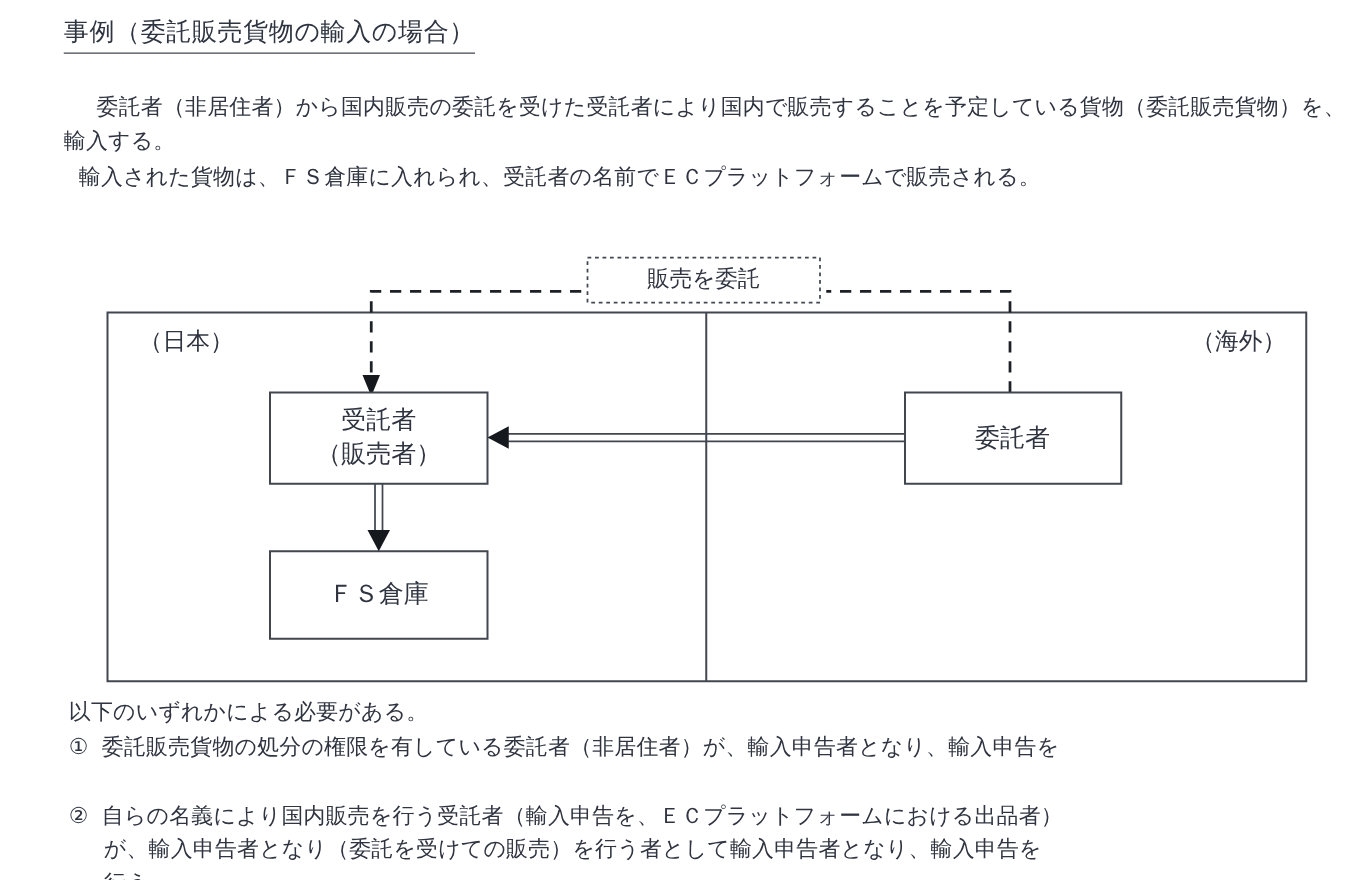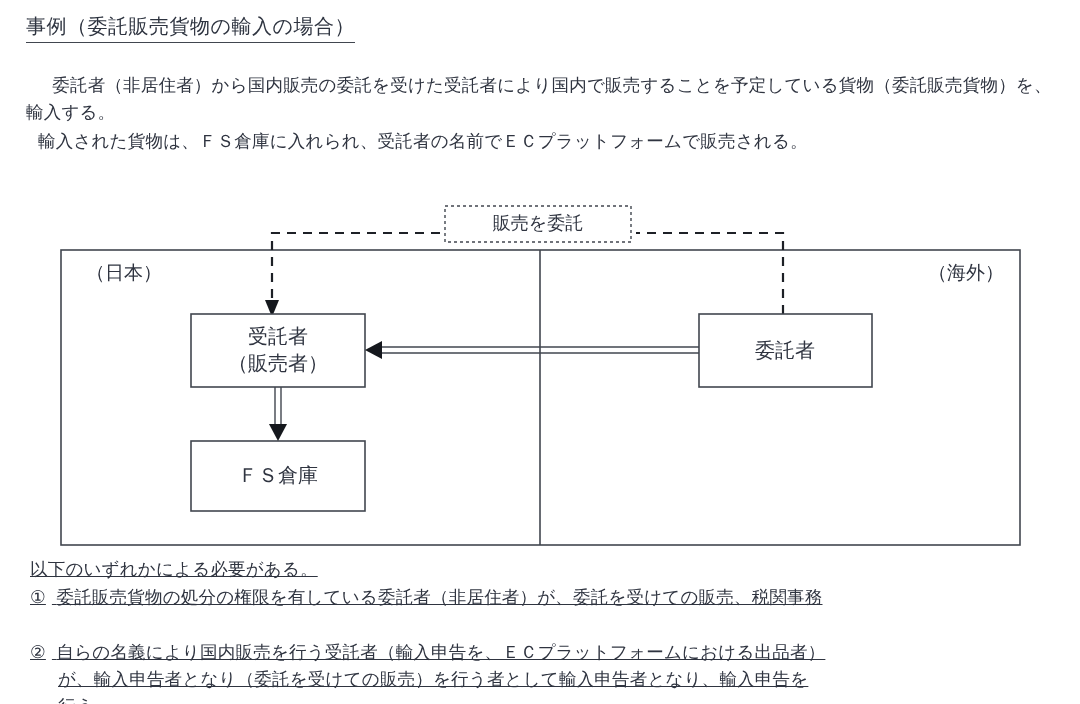--- a/index.html
+++ b/index.html
@@ -14,20 +14,21 @@
     position: relative;
     overflow: hidden;
     font-family: "Liberation Serif", "DejaVu Serif", serif;
     color: #2e3440;
     -webkit-font-smoothing: antialiased;
   }
 
   .page {
     position: absolute;
     inset: 0;
+    margin-left: 25px;
   }
 
   
   .doc-title {
     position: absolute;
     left: 26px;
     top: 12px;
     font-size: 20px;
     line-height: 28px;
     letter-spacing: 0.5px;
@@ -48,21 +49,20 @@
   .para-1 { left: 26px; top: 72px; width: 1030px; text-indent: 1.5em; }
   .para-2 { left: 38px; top: 128px; width: 1020px; }
   .para-3 { left: 38px; top: 155px; width: 1020px; }
 
   .tail {
     position: absolute;
     font-size: 17.5px;
     line-height: 27px;
     color: #2f3440;
     letter-spacing: 0.2px;
-    text-decoration: underline;
   }
   .tail-lead   { left: 30px; top: 556px; }
   .tail-item1  { left: 30px; top: 584px; width: 1030px; }
   .tail-item1b { left: 58px; top: 611px; width: 1010px; }
   .tail-item2  { left: 30px; top: 639px; width: 1040px; }
   .tail-item2b { left: 58px; top: 666px; width: 1010px; }
   .tail-item2c { left: 58px; top: 693px; width: 1010px; }
 
   .marker { margin-right: 6px; }
 
@@ -175,21 +175,21 @@
       <line class="solid-line" x1="281" y1="192" x2="281" y2="236"></line>
       <polygon class="arrow-head" points="278,246 269,229 287,229"></polygon>
 
     </svg>
   </div>
 
   <div class="tail tail-lead">以下のいずれかによる必要がある。</div>
 
   <div class="tail tail-item1">
     <span class="marker">①</span>
-    <span>委託販売貨物の処分の権限を有している委託者（非居住者）が、委託を受けての販売、税関事務</span>
+    <span>委託販売貨物の処分の権限を有している委託者（非居住者）が、輸入申告者となり、輸入申告を</span>
   </div>
 
   <div class="tail tail-item2">
     <span class="marker">②</span>
     <span>自らの名義により国内販売を行う受託者（輸入申告を、ＥＣプラットフォームにおける出品者）</span>
   </div>
   <div class="tail tail-item2b">が、輸入申告者となり（委託を受けての販売）を行う者として輸入申告者となり、輸入申告を</div>
   <div class="tail tail-item2c">行う。</div>
 
 </div>

